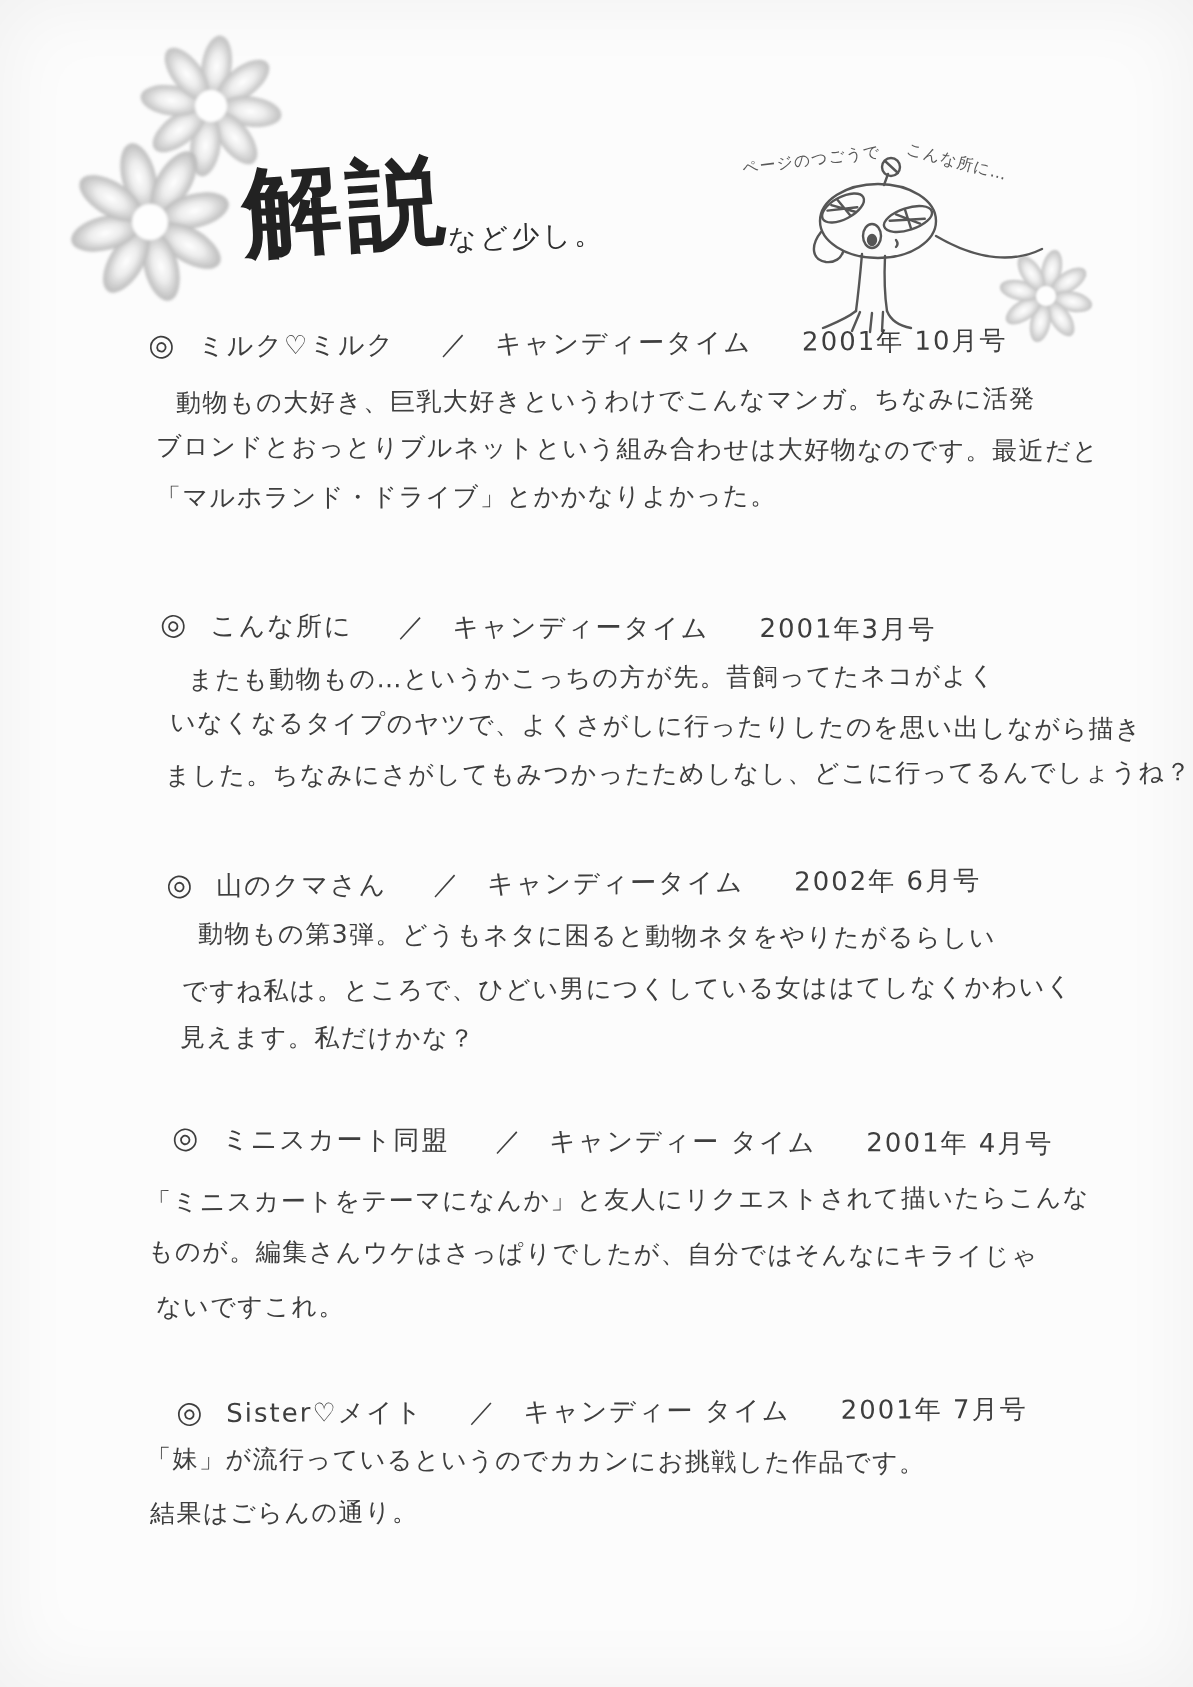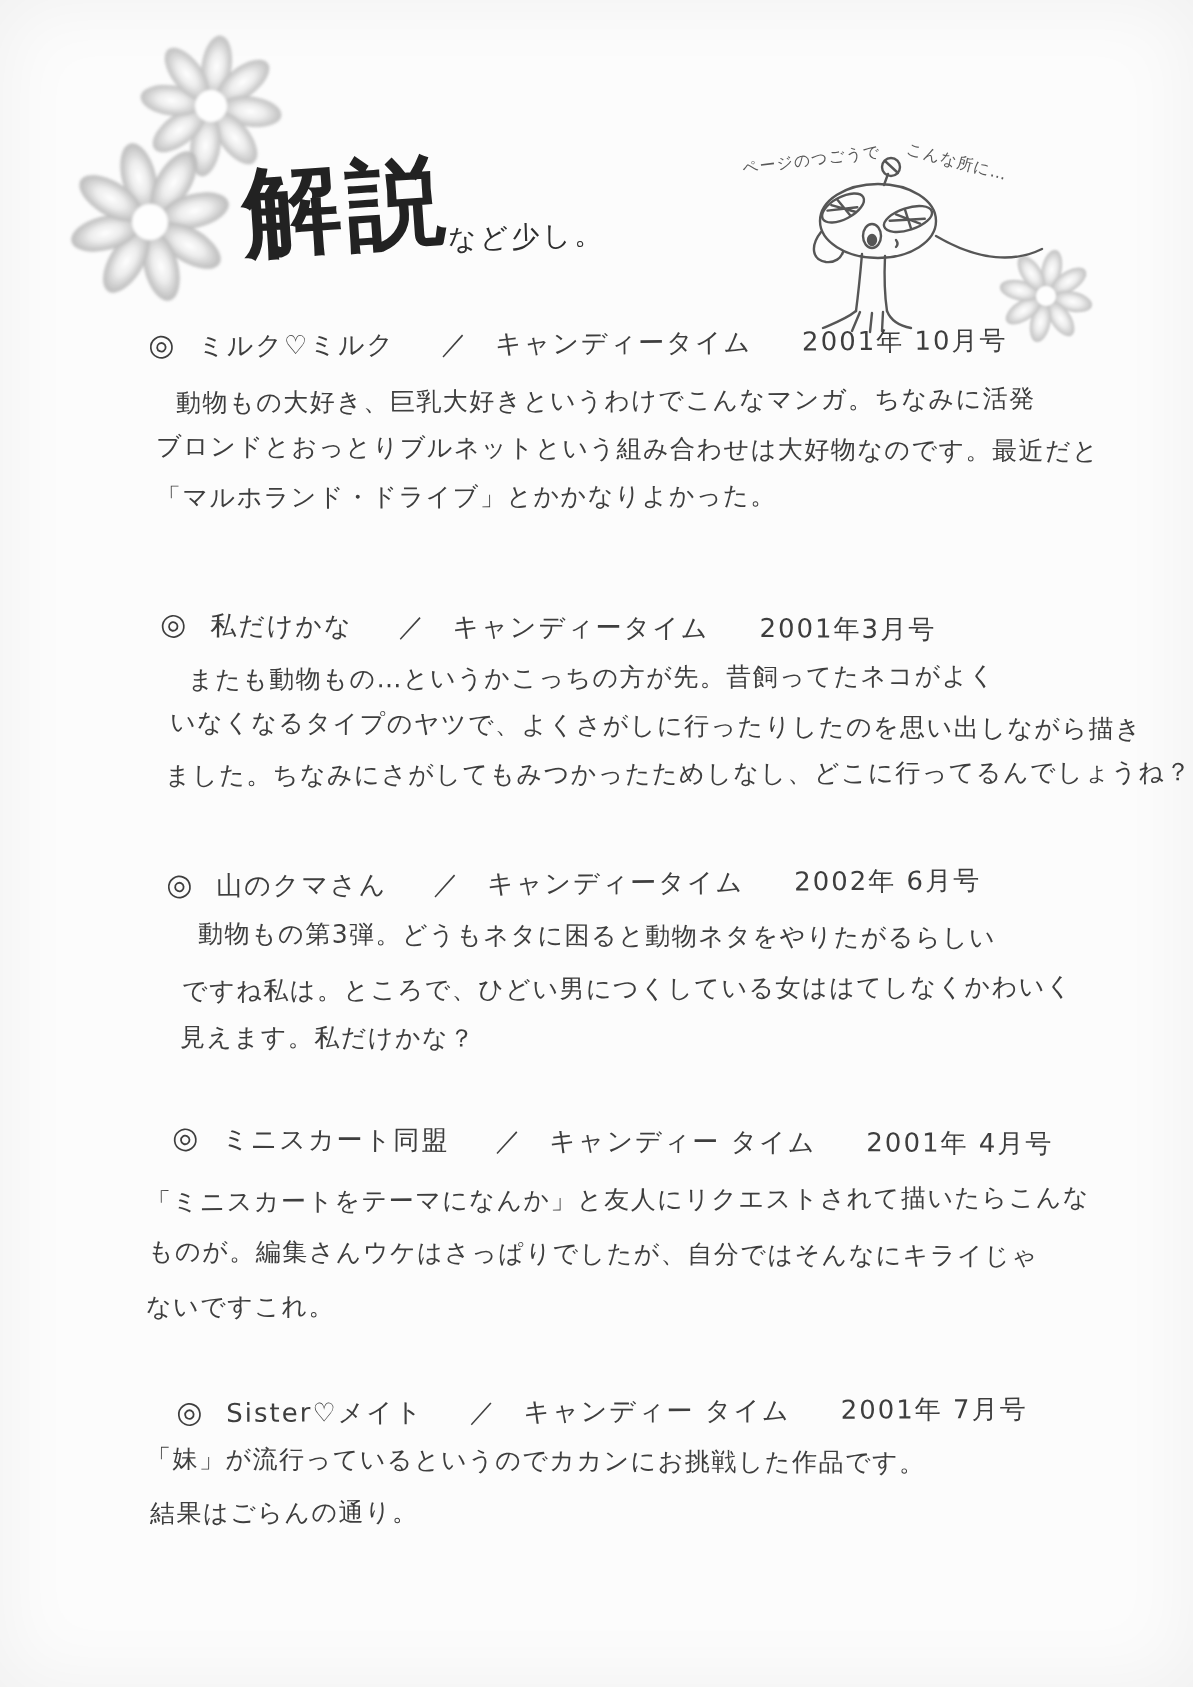--- a/index.html
+++ b/index.html
@@ -161,21 +161,21 @@
     <span class="sep">／</span>
     <span class="mag">キャンディータイム</span>
     <span class="issue">2001年 10月号</span>
   </div>
   <div class="line" style="left:176px;top:384px;transform:rotate(-0.3deg)">動物もの大好き、巨乳大好きというわけでこんなマンガ。ちなみに活発</div>
   <div class="line" style="left:156px;top:432px;transform:rotate(0.3deg)">ブロンドとおっとりブルネットという組み合わせは大好物なのです。最近だと</div>
   <div class="line" style="left:156px;top:480px;transform:rotate(-0.2deg)">「マルホランド・ドライブ」とかかなりよかった。</div>
 
   <div class="line head" style="left:160px;top:608px;transform:rotate(0.3deg)">
     <span class="bullet">◎</span>
-    <span class="etitle">私だけかな</span>
+    <span class="etitle">こんな所に</span>
     <span class="sep">／</span>
     <span class="mag">キャンディータイム</span>
     <span class="issue">2001年3月号</span>
   </div>
   <div class="line" style="left:188px;top:661px;transform:rotate(-0.3deg)">またも動物もの…というかこっちの方が先。昔飼ってたネコがよく</div>
   <div class="line" style="left:170px;top:709px;transform:rotate(0.4deg)">いなくなるタイプのヤツで、よくさがしに行ったりしたのを思い出しながら描き</div>
   <div class="line" style="left:165px;top:757px;transform:rotate(-0.2deg)">ました。ちなみにさがしてもみつかったためしなし、どこに行ってるんでしょうね？</div>
 
   <div class="line head" style="left:166px;top:864px;transform:rotate(-0.4deg)">
     <span class="bullet">◎</span>
@@ -190,21 +190,21 @@
 
   <div class="line head" style="left:172px;top:1122px;transform:rotate(0.3deg)">
     <span class="bullet">◎</span>
     <span class="etitle">ミニスカート同盟</span>
     <span class="sep">／</span>
     <span class="mag">キャンディー タイム</span>
     <span class="issue">2001年 4月号</span>
   </div>
   <div class="line" style="left:146px;top:1183px;transform:rotate(-0.3deg)">「ミニスカートをテーマになんか」と友人にリクエストされて描いたらこんな</div>
   <div class="line" style="left:148px;top:1237px;transform:rotate(0.3deg)">ものが。編集さんウケはさっぱりでしたが、自分ではそんなにキライじゃ</div>
-  <div class="line" style="left:146px;top:1290px;transform:rotate(-0.2deg)">ないですこれ。</div>
+  <div class="line" style="left:156px;top:1290px;transform:rotate(-0.2deg)">ないですこれ。</div>
 
   <div class="line head" style="left:176px;top:1392px;transform:rotate(-0.3deg)">
     <span class="bullet">◎</span>
     <span class="etitle">Sister♡メイト</span>
     <span class="sep">／</span>
     <span class="mag">キャンディー タイム</span>
     <span class="issue">2001年 7月号</span>
   </div>
   <div class="line" style="left:146px;top:1444px;transform:rotate(0.3deg)">「妹」が流行っているというのでカカンにお挑戦した作品です。</div>
   <div class="line" style="left:150px;top:1496px;transform:rotate(-0.3deg)">結果はごらんの通り。</div>

